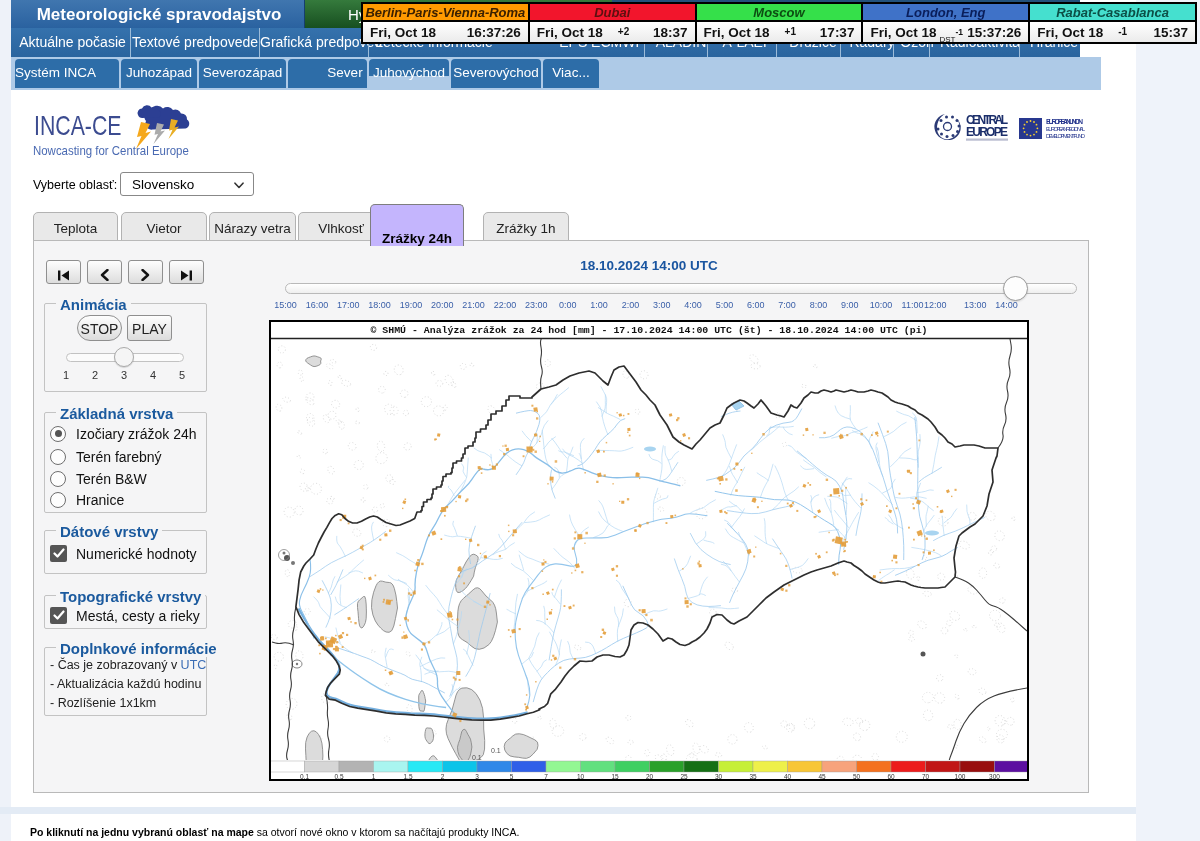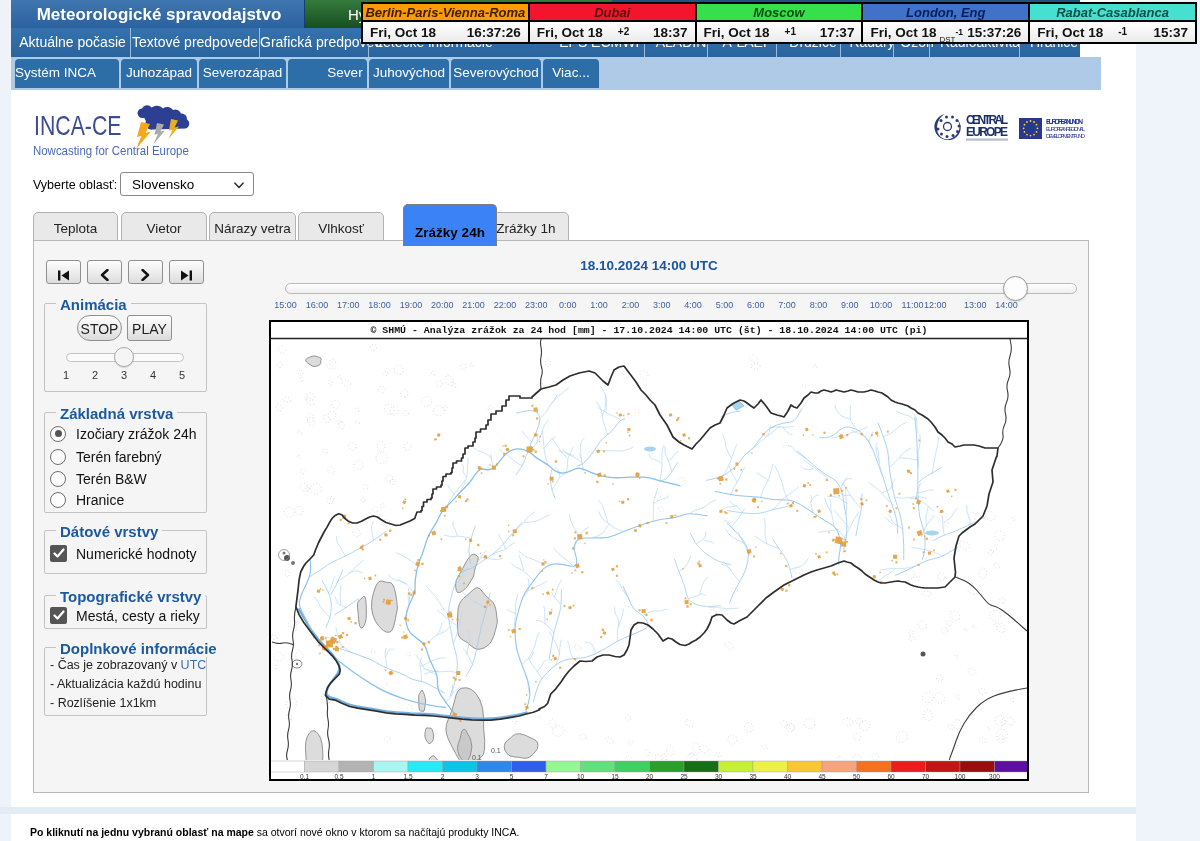--- a/index.html
+++ b/index.html
@@ -44,21 +44,21 @@
   <div class="abs" style="left:1008px;top:0;width:1px;height:29px;background:#9dbcd9;"></div>
   <div class="abs" style="left:1009px;top:6px;width:68px;text-align:center;font-size:14px;color:#fff;">Hranice</div>
 </div>
 
 <div class="abs" style="left:11px;top:57px;width:1090px;height:33px;background:#aecae7;"></div>
 <div class="abs" style="left:15px;top:59px;width:104px;height:29px;background:#2d6da8;border-radius:4px 4px 0 0;color:#fff;font-size:13.5px;padding-top:6px;">Systém INCA</div>
 <div class="abs" style="left:121px;top:59px;width:76px;height:29px;background:#2d6da8;border-radius:4px 4px 0 0;color:#fff;font-size:13.5px;text-align:center;padding-top:6px;">Juhozápad</div>
 <div class="abs" style="left:199px;top:59px;width:87px;height:29px;background:#2d6da8;border-radius:4px 4px 0 0;color:#fff;font-size:13.5px;text-align:center;padding-top:6px;">Severozápad</div>
 <div class="abs" style="left:288px;top:59px;width:33px;height:29px;background:#2d6da8;border-radius:4px 4px 0 0;color:#fff;font-size:13.5px;text-align:left;padding-top:6px;padding-left:47px;">Juh</div>
 <div class="abs" style="left:323px;top:59px;width:44px;height:29px;background:#2d6da8;border-radius:4px 4px 0 0;color:#fff;font-size:13.5px;text-align:center;padding-top:6px;">Sever</div>
-<div class="abs" style="left:369px;top:59px;width:80px;height:29px;background:#2d6da8;border-radius:4px 4px 0 0;color:#fff;font-size:13.5px;text-align:center;padding-top:6px;">Juhovýchod</div>
+<div class="abs" style="left:369px;top:59px;width:80px;height:17px;background:#2d6da8;border-radius:4px 4px 0 0;color:#fff;font-size:13.5px;text-align:center;padding-top:6px;">Juhovýchod</div>
 <div class="abs" style="left:451px;top:59px;width:90px;height:29px;background:#2d6da8;border-radius:4px 4px 0 0;color:#fff;font-size:13.5px;text-align:center;padding-top:6px;">Severovýchod</div>
 <div class="abs" style="left:543px;top:59px;width:56px;height:29px;background:#2d6da8;border-radius:4px 4px 0 0;color:#fff;font-size:13.5px;text-align:center;padding-top:6px;">Viac...</div>
 
 <div class="abs" style="left:361px;top:2px;width:836px;height:42px;border:2px solid #000;display:flex;z-index:40;">
   <div style="flex:1 1 0;">
       <div style="height:18px;background:#ff9a00;border-bottom:2px solid #000;text-align:center;font-size:13px;font-weight:bold;font-style:italic;color:#3a2000;line-height:18px;">Berlin-Paris-Vienna-Roma</div>
       <div style="height:20px;background:linear-gradient(#ffffff,#ebebeb);position:relative;">
         <span style="position:absolute;left:7px;top:3px;font-size:13.5px;font-weight:bold;color:#111;">Fri, Oct 18</span>
         <span style="position:absolute;right:7px;top:3px;font-size:13.5px;font-weight:bold;color:#111;">16:37:26</span>
       </div>
@@ -154,21 +154,21 @@
   <svg class="abs" style="right:9px;top:9px;" width="10" height="7" viewBox="0 0 10 7">
       <path d="M1 1.2 L5 5.5 L9 1.2" fill="none" stroke="#333" stroke-width="1.6" stroke-linecap="round" stroke-linejoin="round"></path>
     </svg>
 </div>
 
 <div class="abs" style="left:33px;top:212px;width:85px;height:33px;background:#e9e9e9;border:1px solid #b2b2b2;border-radius:5px 5px 0 0;font-size:13.5px;color:#222;text-align:center;padding-top:8px;">Teplota</div>
 <div class="abs" style="left:121px;top:212px;width:86px;height:33px;background:#e9e9e9;border:1px solid #b2b2b2;border-radius:5px 5px 0 0;font-size:13.5px;color:#222;text-align:center;padding-top:8px;">Vietor</div>
 <div class="abs" style="left:209px;top:212px;width:87px;height:33px;background:#e9e9e9;border:1px solid #b2b2b2;border-radius:5px 5px 0 0;font-size:13.5px;color:#222;text-align:center;padding-top:8px;">Nárazy vetra</div>
 <div class="abs" style="left:298px;top:212px;width:86px;height:33px;background:#e9e9e9;border:1px solid #b2b2b2;border-radius:5px 5px 0 0;font-size:13.5px;color:#222;text-align:center;padding-top:8px;">Vlhkosť</div>
 <div class="abs" style="left:483px;top:212px;width:86px;height:33px;background:#e9e9e9;border:1px solid #b2b2b2;border-radius:5px 5px 0 0;font-size:13.5px;color:#222;text-align:center;padding-top:8px;">Zrážky 1h</div>
-<div class="abs" style="left:403px;top:204px;width:94px;height:42px;background:#3b82f6;border:1px solid #7e7e7e;border-bottom:none;border-radius:5px 5px 0 0;font-size:13.5px;font-weight:bold;color:#000;text-align:center;padding-top:20px;z-index:5;">Zrážky 24h</div>
+<div class="abs" style="left:370px;top:204px;width:94px;height:42px;background:#c4b5fd;border:1px solid #7e7e7e;border-bottom:none;border-radius:5px 5px 0 0;font-size:13.5px;font-weight:bold;color:#000;text-align:center;padding-top:26px;z-index:5;">Zrážky 24h</div>
 
 <div class="abs" style="left:33px;top:240px;width:1056px;height:553px;background:#f5f5f6;border:1px solid #b9b9b9;"></div>
 
 <div class="abs" style="left:46px;top:260px;width:35px;height:24px;background:linear-gradient(#fefefe,#dddddd);border:1px solid #8f8f8f;border-radius:3px;text-align:center;padding-top:6px;"><svg width="13" height="11" viewBox="0 0 13 11">
       <rect x="1" y="0.5" width="2.4" height="10" fill="#111"></rect>
       <path d="M12 0.5 L4.5 5.5 L12 10.5 Z" fill="#111"></path>
     </svg></div>
 <div class="abs" style="left:87px;top:260px;width:35px;height:24px;background:linear-gradient(#fefefe,#dddddd);border:1px solid #8f8f8f;border-radius:3px;text-align:center;padding-top:6px;"><svg width="9" height="12" viewBox="0 0 9 12">
       <path d="M7.5 1 L2 6 L7.5 11" fill="none" stroke="#111" stroke-width="2.4" stroke-linecap="round" stroke-linejoin="round"></path>
     </svg></div>

